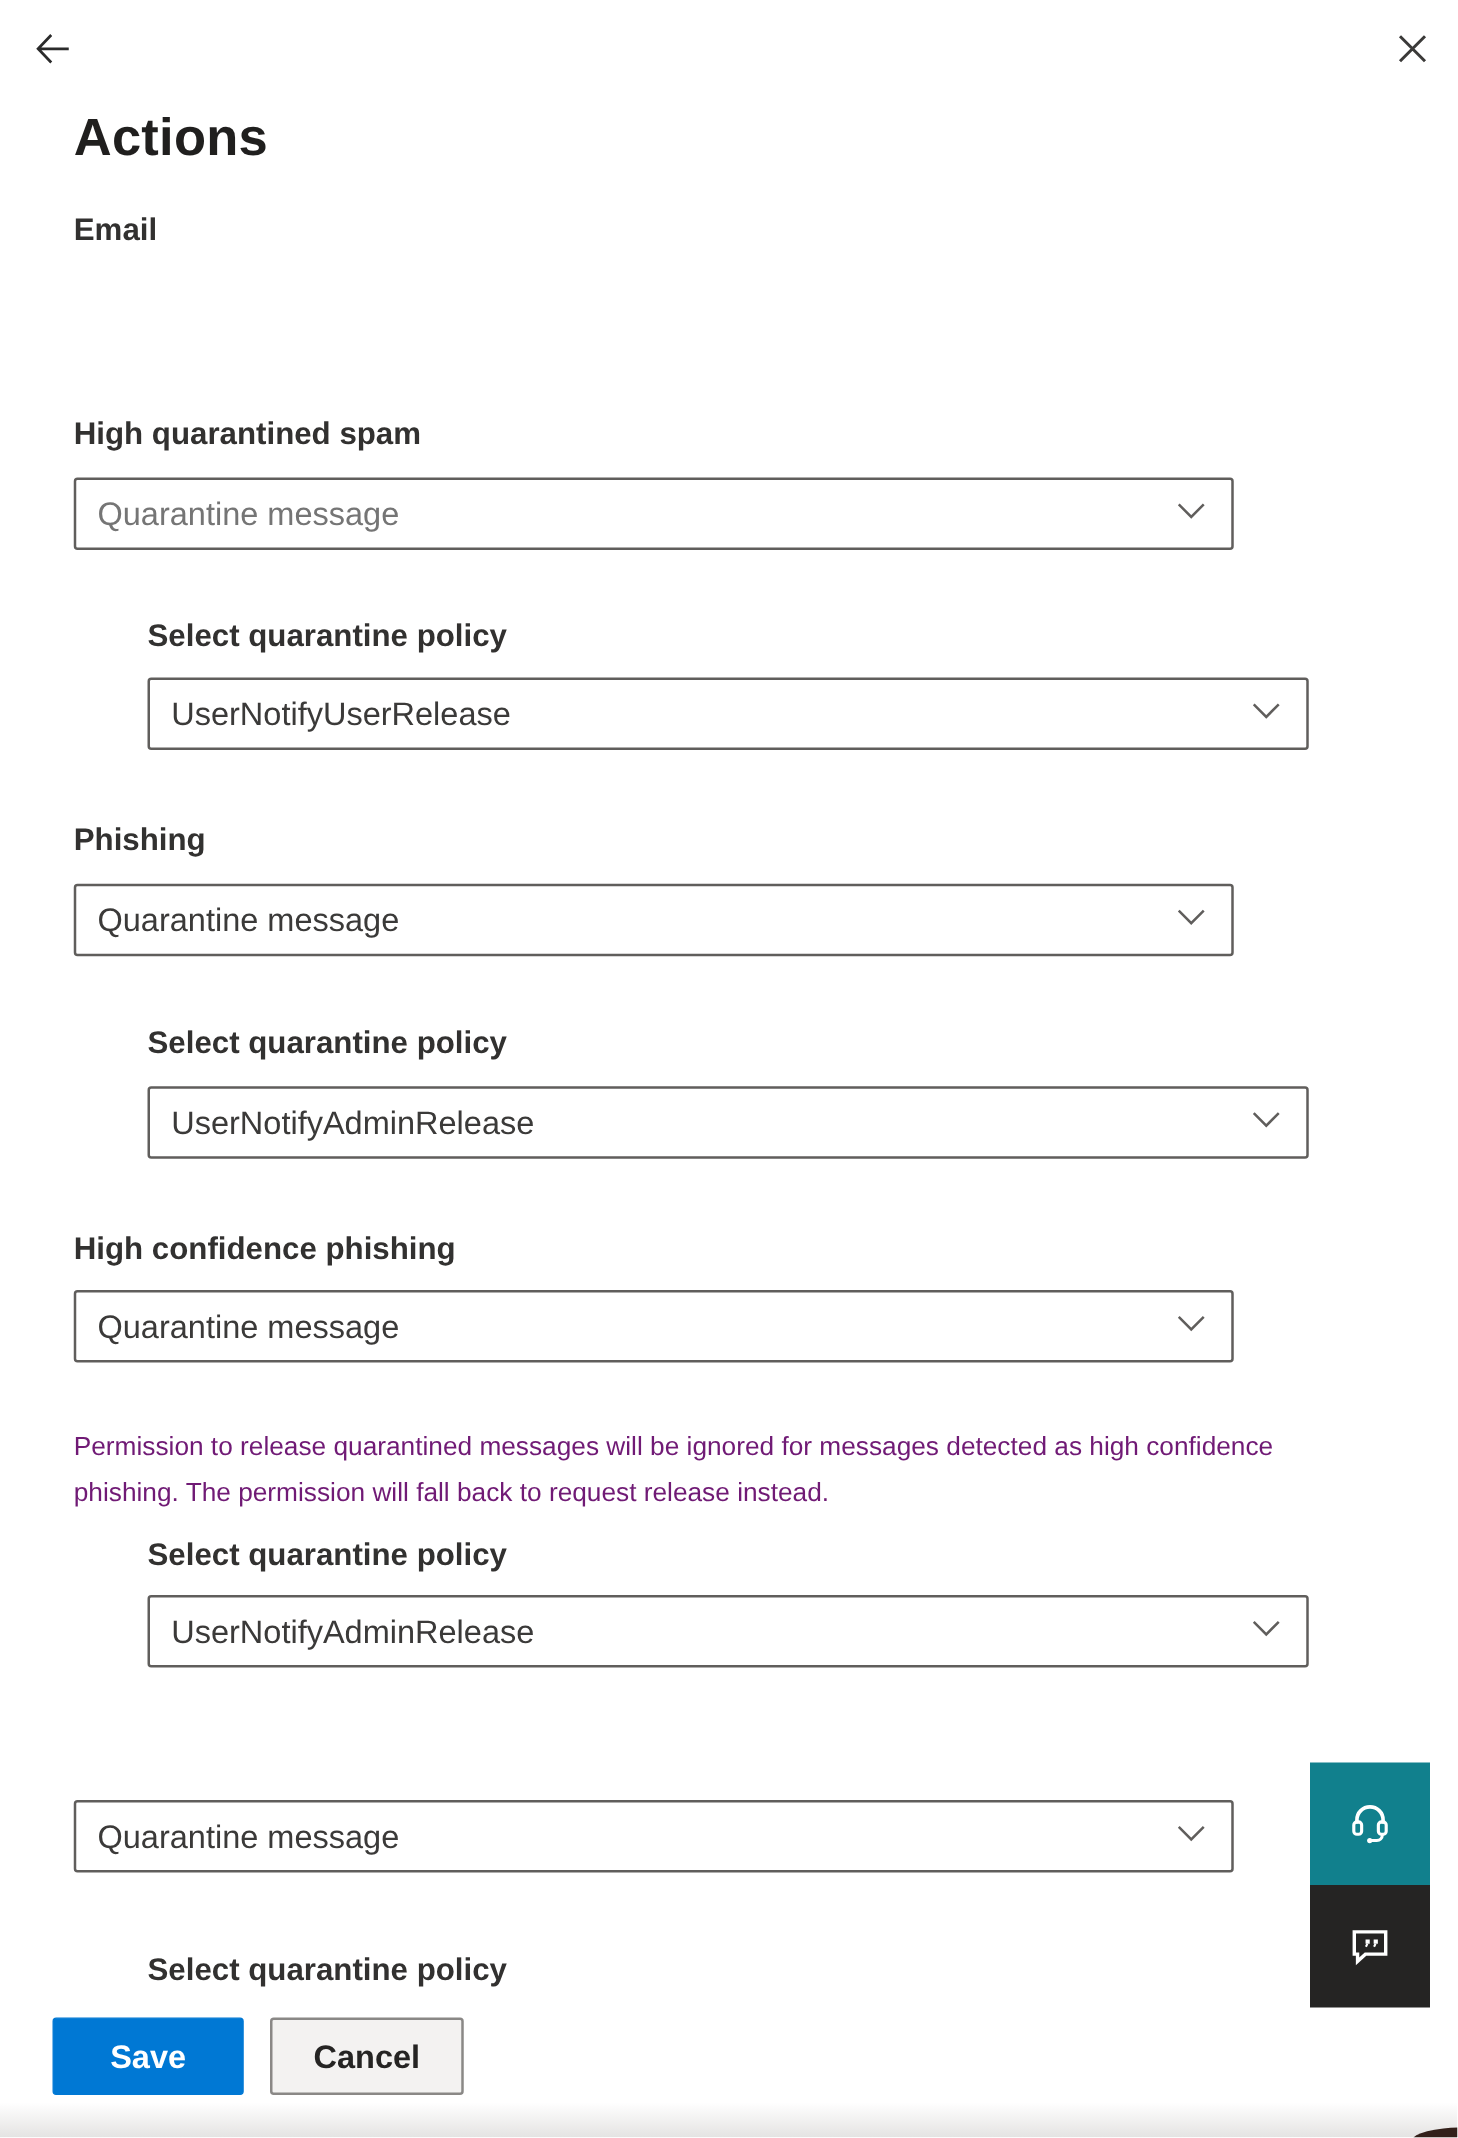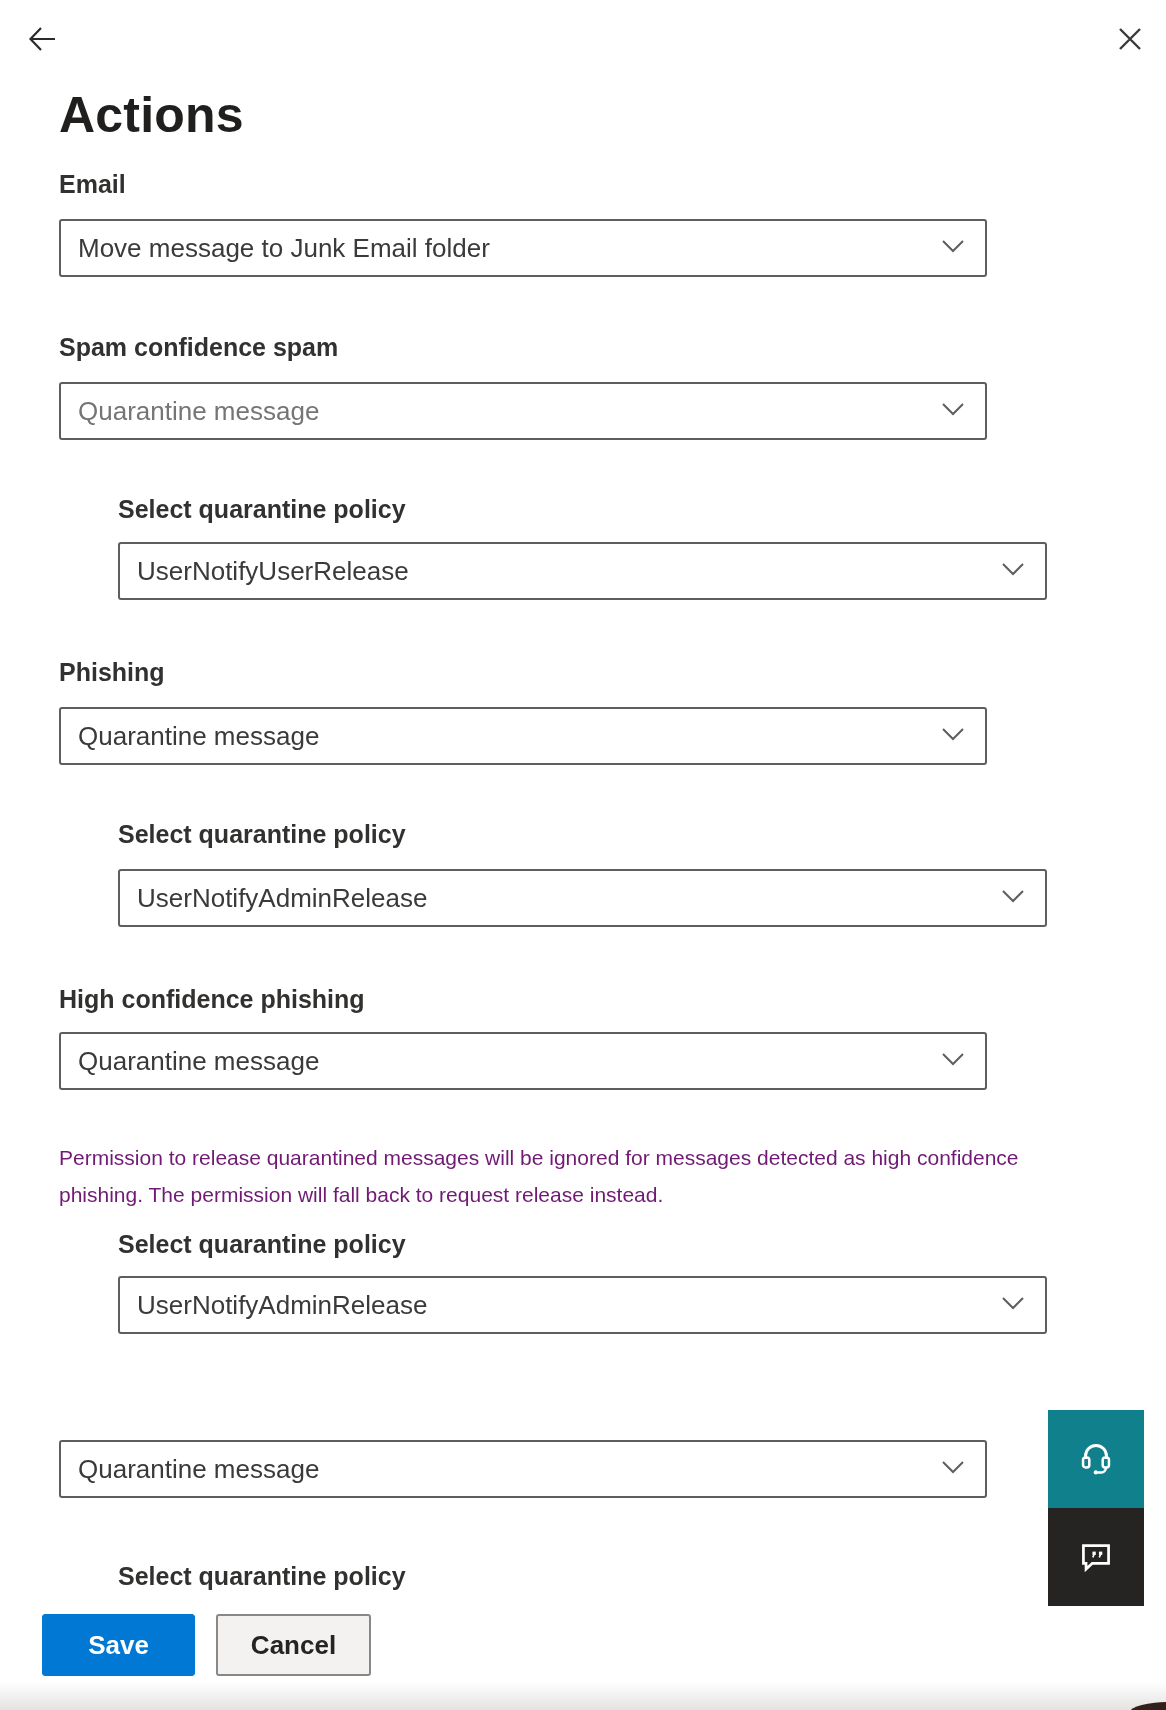--- a/index.html
+++ b/index.html
@@ -6,21 +6,21 @@
   .page {
     position:relative; width:1166px; height:1710px; background:#ffffff;
     font-family:"Liberation Sans", sans-serif; overflow:hidden;
   }
   .icon-btn {
     position:absolute; background:transparent; border:none; padding:0;
     width:44px; height:44px; display:flex; align-items:center; justify-content:center;
     cursor:pointer;
   }
   .title {
-    position:absolute; left:59px; top:86px; font-size:50px; font-weight:700;
+    position:absolute; left:59px; top:86px; font-size:42px; font-weight:700;
     color:#201f1e; letter-spacing:0.2px;
   }
   .lbl {
     position:absolute; font-size:25px; font-weight:600; color:#323130; white-space:nowrap;
   }
   .dd {
     position:absolute; height:58px; box-sizing:border-box; background:#fff;
     border:2px solid #605e5c; border-radius:3px; display:flex; align-items:center;
     padding:0 60px 0 17px; cursor:pointer;
   }
@@ -73,30 +73,22 @@
     <span>
       <svg width="32" height="32" viewBox="0 0 32 32">
         <path d="M6 6 26 26 M26 6 6 26" fill="none" stroke="#3b3a39" stroke-width="2.4"></path>
       </svg>
     </span>
   </button>
 
   <div class="title">Actions</div>
 
   <div class="lbl" style="left:59px; top:170px;">Email</div>
-  <div class="dd" style="left:59px; top:219px; width:928px;">
-    <span class="val">Move message to Junk Email folder</span>
-    <span class="chev">
-      <svg width="24" height="14" viewBox="0 0 24 14">
-          <path d="M2 2 12 12 22 2" fill="none" stroke="#605e5c" stroke-width="2"></path>
-        </svg>
-    </span>
-  </div>
 
-  <div class="lbl" style="left:59px; top:333px;">Spam confidence spam</div>
+  <div class="lbl" style="left:59px; top:333px;">High quarantined spam</div>
   <div class="dd ph" style="left:59px; top:382px; width:928px;">
     <span class="val">Quarantine message</span>
     <span class="chev">
       <svg width="24" height="14" viewBox="0 0 24 14">
           <path d="M2 2 12 12 22 2" fill="none" stroke="#605e5c" stroke-width="2"></path>
         </svg>
     </span>
   </div>
 
   <div class="lbl" style="left:118px; top:495px;">Select quarantine policy</div>

